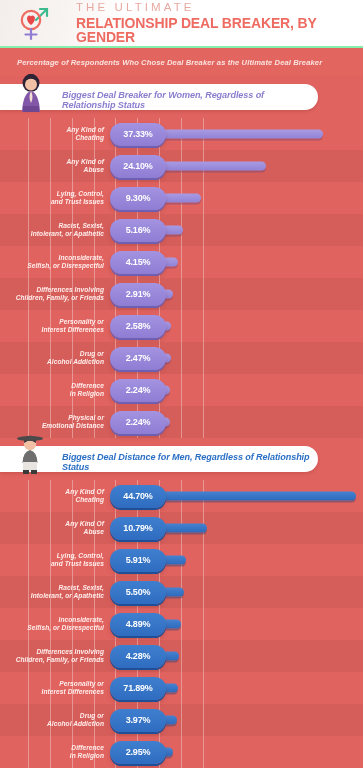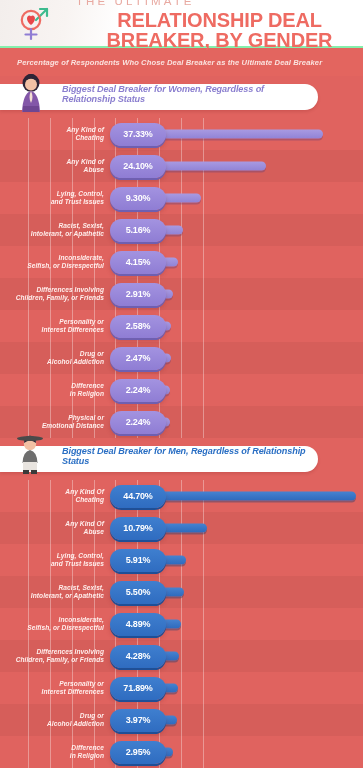--- a/index.html
+++ b/index.html
@@ -52,25 +52,24 @@
     line-height: 1;
   }
   .kicker {
     font-size: 11.5px;
     letter-spacing: 3.1px;
     color: #e8a9a1;
     font-weight: 400;
     margin-bottom: 3px;
   }
   .headline {
-    font-size: 20px;
+    font-size: 14px;
     letter-spacing: -0.15px;
     color: #ee6b62;
     font-weight: 700;
-    text-align: center;
   }
 
   
   .subtitle-band {
     height: 30px;
     background: #e3655f;
     display: flex;
     align-items: center;
     padding-left: 17px;
     border-top: 2px solid #86efac;
@@ -91,21 +90,21 @@
   .pill-bar {
     position: absolute;
     left: 0;
     top: 8px;
     width: 318px;
     height: 26px;
     background: #ffffff;
     border-radius: 0 13px 13px 0;
     box-shadow: 0 2px 3px rgba(140,40,40,0.20);
     display: flex;
-    align-items: flex-start;
+    align-items: flex-end;
   }
   .pill-label {
     margin-left: 62px;
     font-size: 9.1px;
     font-style: italic;
     font-weight: 700;
     letter-spacing: -0.1px;
   }
   .pill-women .pill-label { color: #8a7ecf; }
   .pill-men   .pill-label { color: #2a6fc4; }
@@ -367,21 +366,21 @@
             <div class="bar-area">
               <div class="bar" style="width: 9.80622px;"></div>
             </div>
           </div>
         </div>
     </div>
   </div>
 
   <div class="section-head">
     <div class="pill-bar pill-men">
-      <div class="pill-label">Biggest Deal Breaker for Men, Regardless of Relationship Status</div>
+      <div class="pill-label">Biggest Deal Distance for Men, Regardless of Relationship Status</div>
     </div>
     <div class="figure figure-man">
       <svg viewBox="0 0 40 44" width="40" height="44">
         <circle cx="20" cy="14" r="6.2" fill="#f2c0a4"></circle>
         <path d="M14 13 q6 -5 12 0 q0 -7 -6 -7 q-6 0 -6 7 Z" fill="#2e2436"></path>
         <ellipse cx="20" cy="8.5" rx="13" ry="2.6" fill="#4a4a4a"></ellipse>
         <path d="M13 9 q7 -7 14 0 Z" fill="#4a4a4a"></path>
         <rect x="13" y="7" width="14" height="3.2" rx="1.2" fill="#4a4a4a"></rect>
         <path d="M20 20 q-7 1.5 -7.5 13 l15 0 q-0.5 -11.5 -7.5 -13 Z" fill="#6e6e6e"></path>
         <rect x="13" y="32" width="14" height="9" fill="#e8e4df"></rect>

